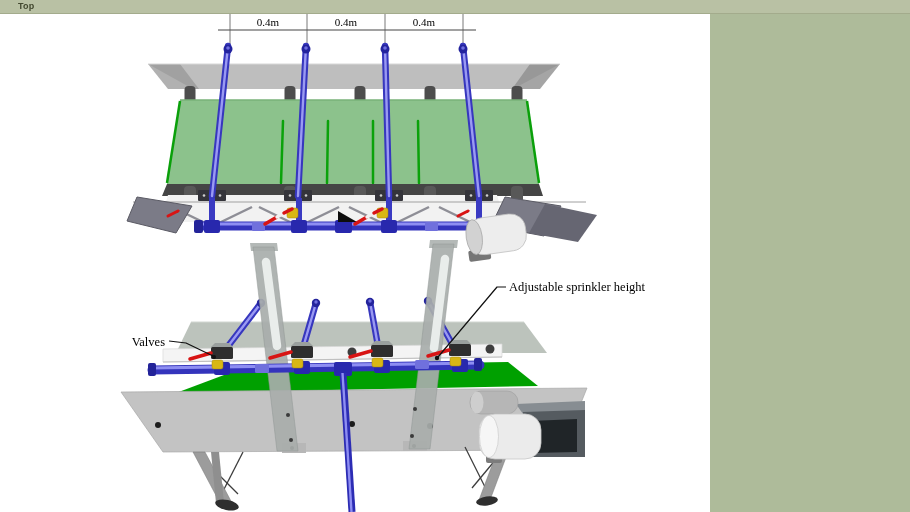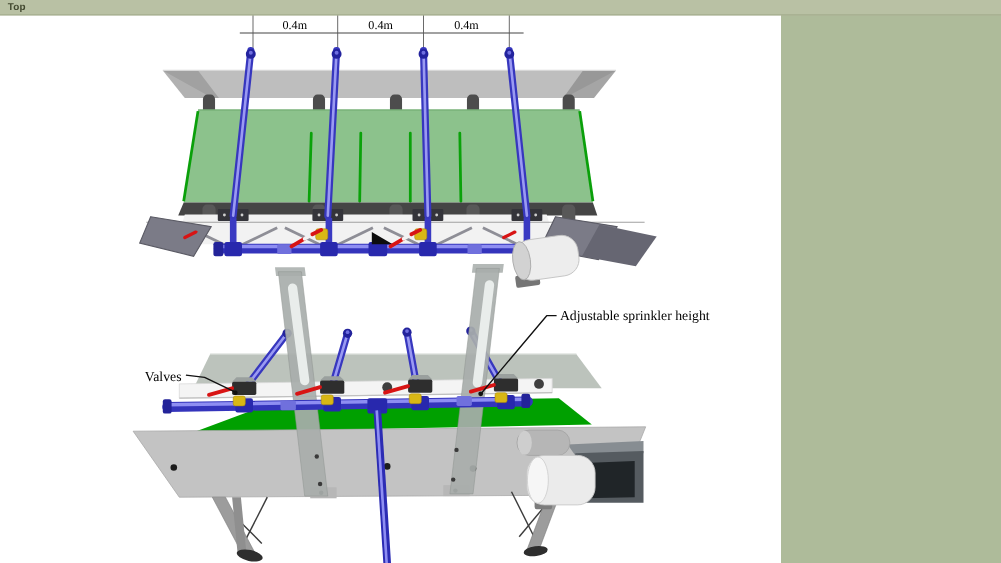--- a/index.html
+++ b/index.html
@@ -1,20 +1,20 @@
 <!DOCTYPE html>
 <html><head>
 <meta charset="utf-8">
 <style>
   html,body{margin:0;padding:0;}
   .screen{position:relative;width:910px;height:512px;background:#ffffff;overflow:hidden;
           font-family:"Liberation Sans",sans-serif;}
   .topbar{position:absolute;top:0;left:0;width:910px;height:13px;background:#b9c1a4;
           border-bottom:1px solid #a3ab8c;z-index:3;}
-  .topbar .view-label{display:block;font-size:9px;line-height:13px;padding-left:7px;
+  .topbar .view-label{display:block;font-size:9px;line-height:13px;padding-left:18px;
           color:#42482f;font-weight:bold;letter-spacing:0.2px;}
   .side-panel{position:absolute;top:13px;left:710px;width:200px;height:499px;
           background:#aebb9a;z-index:2;}
   svg.viewport{position:absolute;top:0;left:0;z-index:1;}
   svg text{font-family:"Liberation Serif","DejaVu Serif",serif;fill:#000000;}
   .dim-text{font-size:11px;}
   .note-text{font-size:12.5px;}
   .pipe-outer{stroke:#3737be;stroke-width:6.5;stroke-linecap:round;fill:none;}
   .pipe-inner{stroke:#9a9af2;stroke-width:2.4;stroke-linecap:round;fill:none;}
   .stub{stroke:#3a3ac2;stroke-width:6;fill:none;}

